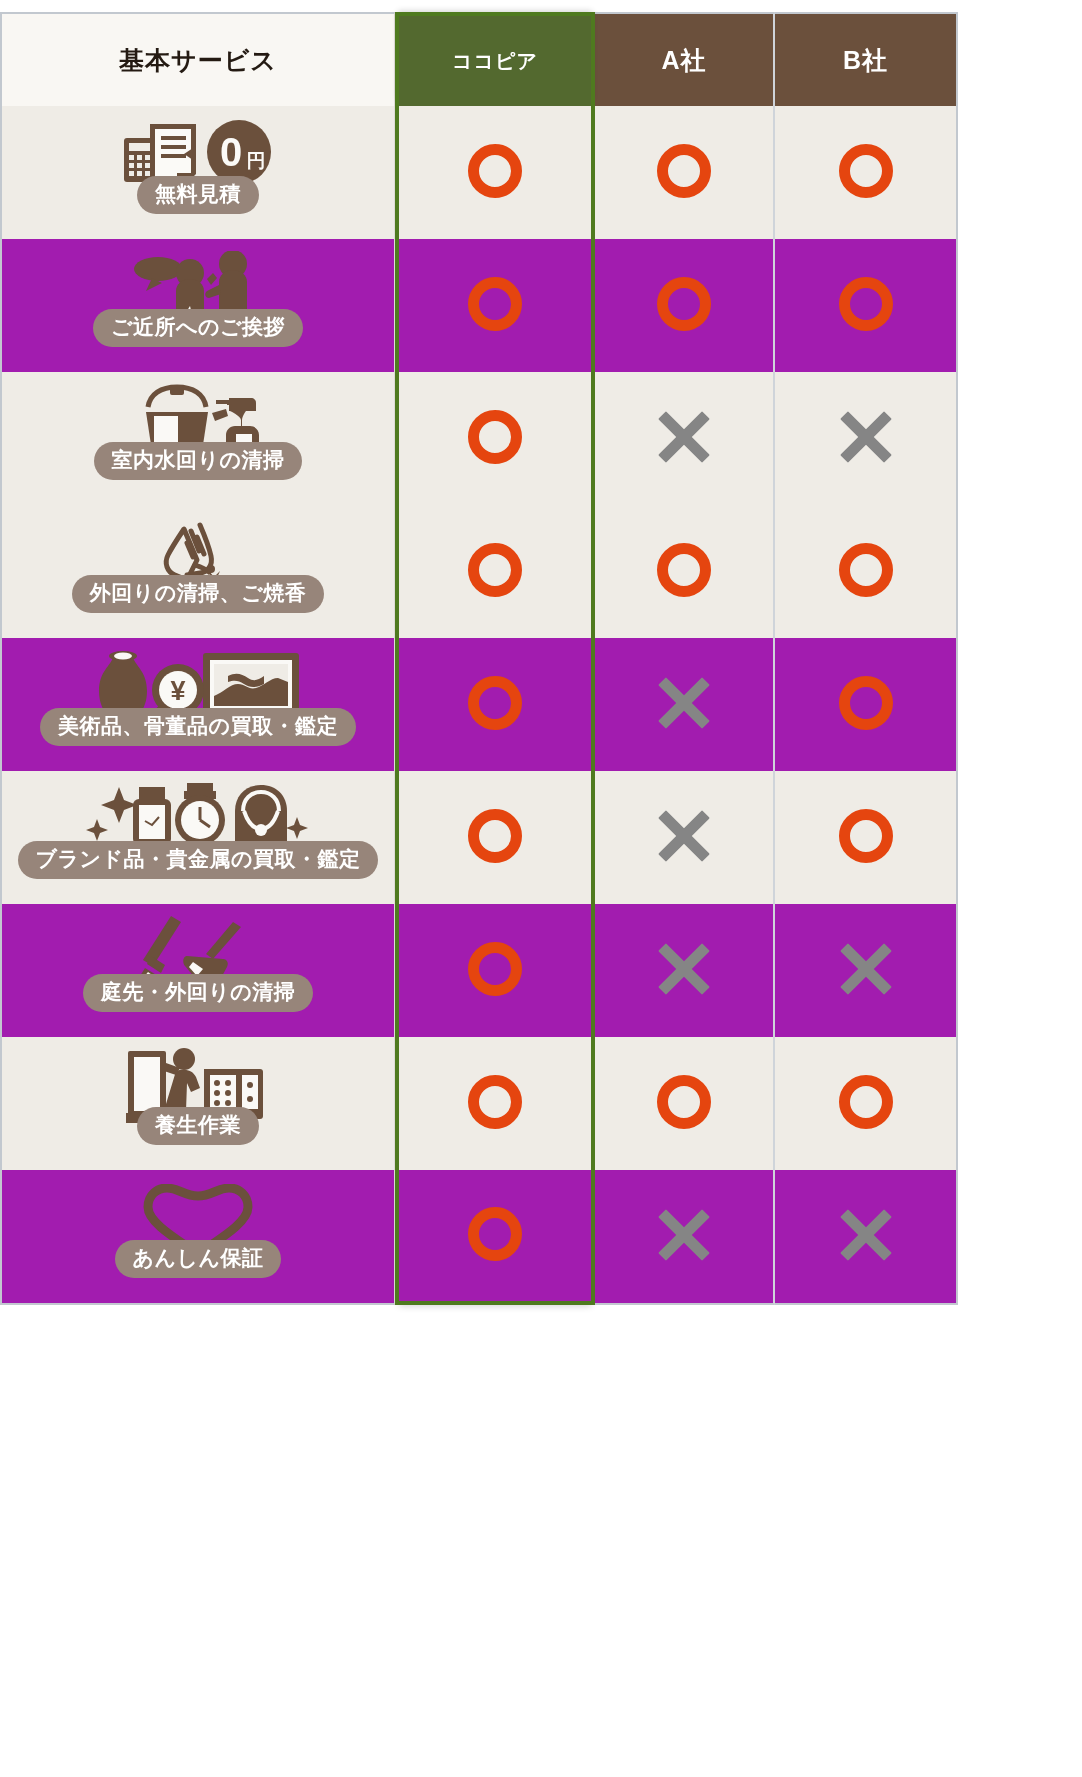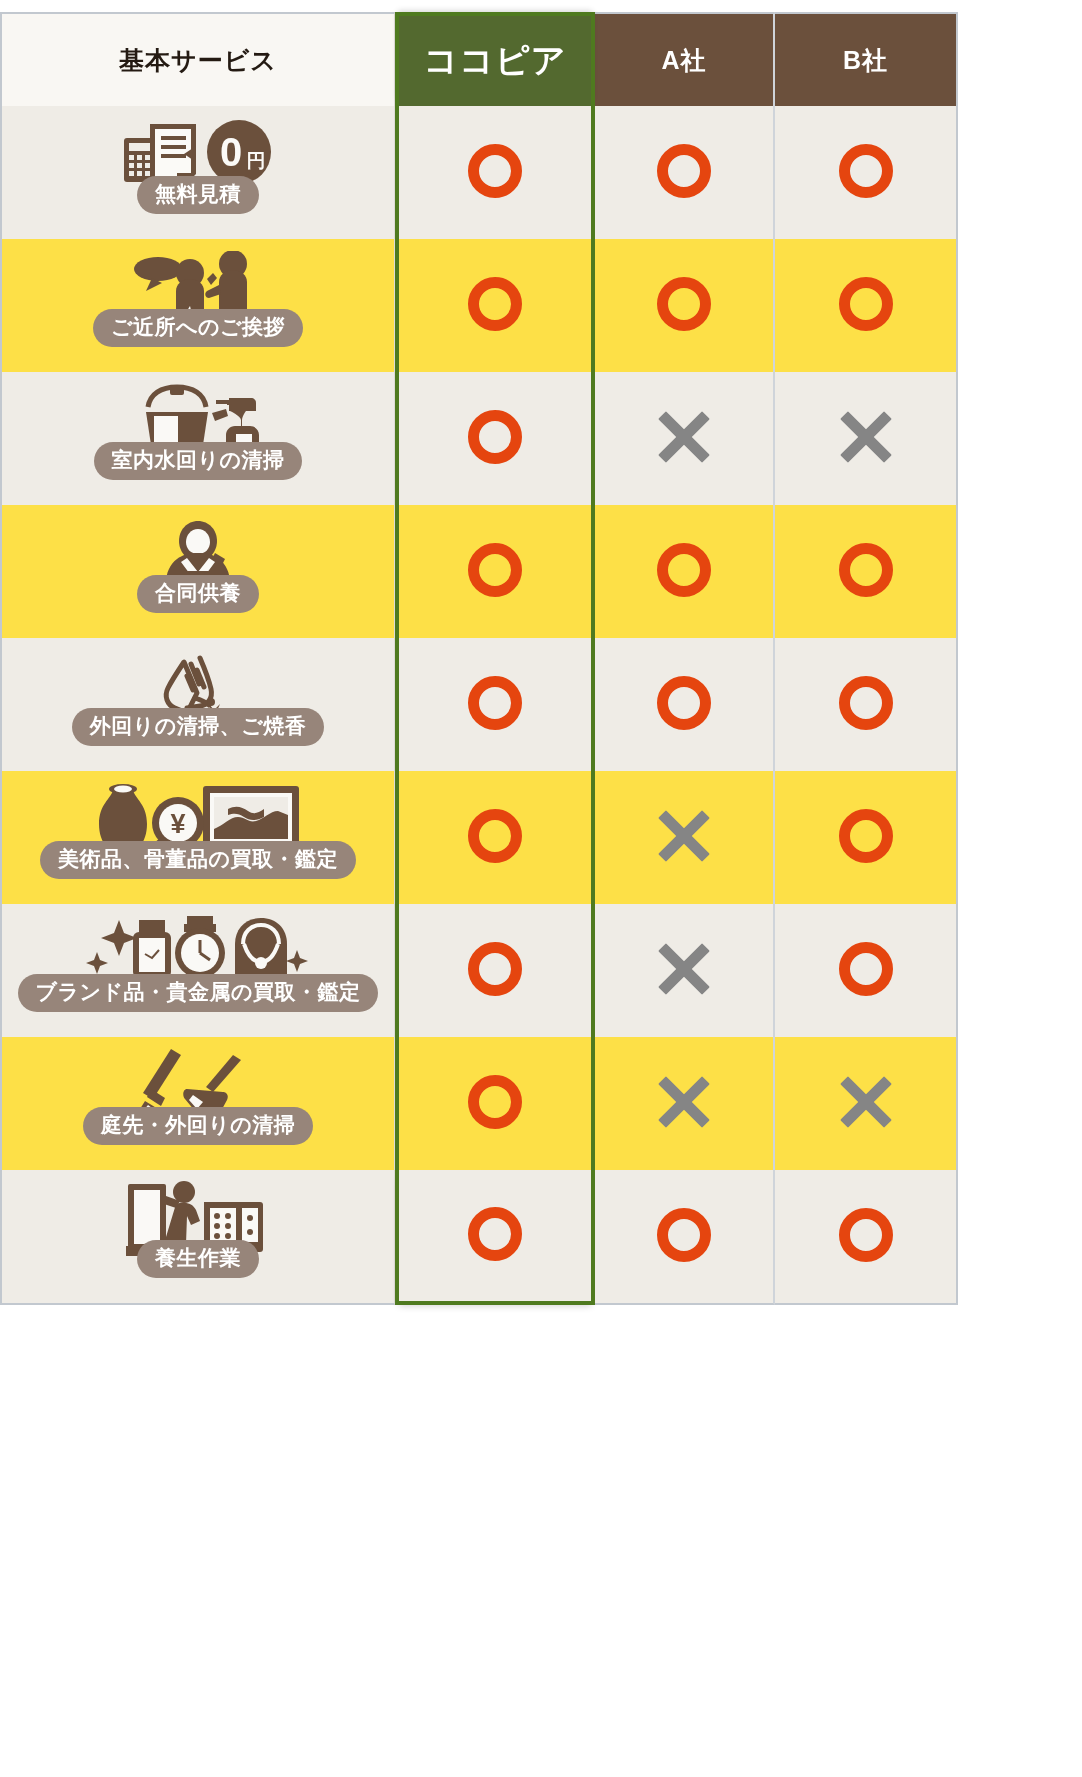--- a/index.html
+++ b/index.html
@@ -44,21 +44,21 @@
     background: #f9f7f3;
     color: #241a12;
     font-size: 25px;
     border-top: 2px solid #c2c8cf;
     border-left: 2px solid #c2c8cf;
     border-right: 1px solid #dfdcd6;
   }
   th.h-ours {
     background: #53692f;
     color: #ffffff;
-    font-size: 34px;
+    font-size: 20px;
     position: relative;
     border-top: 4px solid #4f7a1f;
     border-left: 4px solid #4f7a1f;
     border-right: 4px solid #4f7a1f;
     box-shadow: 0 -4px 6px -3px rgba(0,0,0,0.18);
   }
   th.h-a, th.h-b {
     background: #6b503c;
     color: #ffffff;
     font-size: 25px;
@@ -70,21 +70,21 @@
   
   tbody tr { height: 133px; }
   tbody td {
     vertical-align: middle;
     text-align: center;
     position: relative;
   }
   tbody tr.odd  td.svc,
   tbody tr.odd  td.mark { background: #efece6; }
   tbody tr.even td.svc,
-  tbody tr.even td.mark { background: #fde047; margin-top: 43px; }
+  tbody tr.even td.mark { background: #a21caf; margin-top: 43px; }
 
   td.svc {
     border-left: 2px solid #c2c8cf;
     border-right: 1px solid #dfdcd6;
     padding: 0 8px;
   }
   td.ours {
     background: #faf7dd;
     border-left: 4px solid #4f7a1f;
     border-right: 4px solid #4f7a1f;
@@ -258,42 +258,20 @@
                   </g>
                 </svg>
               </div>
          <div class="svc-pill">室内水回りの清掃</div>
        </div>
      </td>
      <td class="mark ours"><span class="mk mk-o"></span></td>
      <td class="mark a"><span class="mk mk-x"></span></td>
      <td class="mark b"><span class="mk mk-x"></span></td>
         </tr>
-        <tr class="even">
-          <td class="svc">
-       <div class="svc-inner">
-         <div class="svc-icon">
-                <svg width="110" height="76" viewBox="0 0 110 76">
-                  <g fill="#6b503c">
-    <path d="M55 4c11 0 19 9 19 20s-8 20-19 20-19-9-19-20S44 4 55 4z"></path>
-    <path d="M55 12c7 0 12 6 12 13s-5 12-12 12-12-5-12-12 5-13 12-13z" fill="#faf9f6"></path>
-    <path d="M34 42c5-4 12-6 21-6s16 2 21 6c7 5 11 14 11 24v8H23v-8c0-10 4-19 11-24z"></path>
-    <path d="M44 41l11 14 11-14 6 4-14 19h-6L38 45z" fill="#faf9f6"></path>
-    <rect x="38" y="54" width="34" height="22"></rect>
-    <path d="M72 36l10 6-3 6-10-6z"></path>
-                  </g>
-                </svg>
-              </div>
-         <div class="svc-pill">合同供養</div>
-       </div>
-     </td>
-     <td class="mark ours"><span class="mk mk-o"></span></td>
-     <td class="mark a"><span class="mk mk-o"></span></td>
-     <td class="mark b"><span class="mk mk-o"></span></td>
-        </tr>
         <tr class="odd">
           <td class="svc">
        <div class="svc-inner">
          <div class="svc-icon">
                 <svg width="110" height="78" viewBox="0 0 110 78">
                   <g fill="none" stroke="#6b503c" stroke-width="5" stroke-linejoin="round" stroke-linecap="round">
     <path d="M41 14c-4 6-12 18-16 26-4 8-1 17 7 20l12 5 10-20z"></path>
     <path d="M57 10c3 7 9 22 11 31 2 9-3 16-11 17l-13 2"></path>
     <path d="M48 16l8 20M54 22l7 17M44 28l6 14"></path>
     <path d="M52 50c6 2 11 4 14 7"></path>
@@ -431,15 +409,30 @@
                   </g>
                 </svg>
               </div>
          <div class="svc-pill">養生作業</div>
        </div>
      </td>
      <td class="mark ours"><span class="mk mk-o"></span></td>
      <td class="mark a"><span class="mk mk-o"></span></td>
      <td class="mark b"><span class="mk mk-o"></span></td>
         </tr>
+        <tr class="even">
+          <td class="svc">
+       <div class="svc-inner">
+         <div class="svc-icon">
+                <svg width="120" height="74" viewBox="0 0 120 74">
+    <path d="M60 70C44 58 10 40 10 23 10 11 19 4 29 4c11 0 18 8 31 8s20-8 31-8c10 0 19 7 19 19 0 17-34 35-50 47z" fill="none" stroke="#6b503c" stroke-width="9" stroke-linejoin="round"></path>
+                </svg>
+              </div>
+         <div class="svc-pill">あんしん保証</div>
+       </div>
+     </td>
+     <td class="mark ours"><span class="mk mk-o"></span></td>
+     <td class="mark a"><span class="mk mk-x"></span></td>
+     <td class="mark b"><span class="mk mk-x"></span></td>
+        </tr>
       </tbody>
   </table>
 </div>
 
 </body></html>

